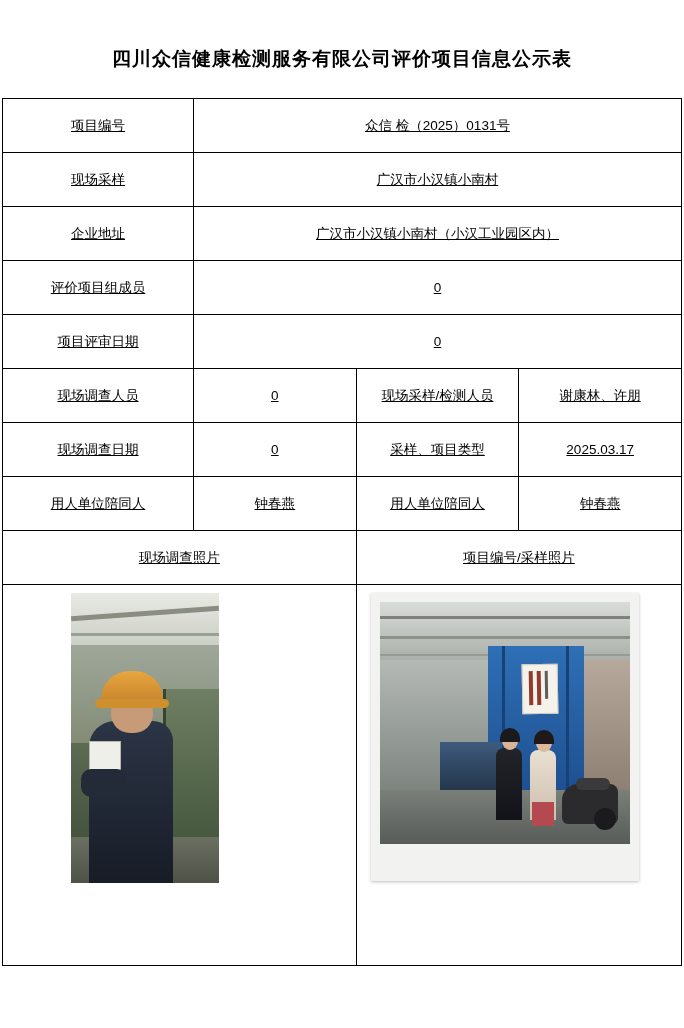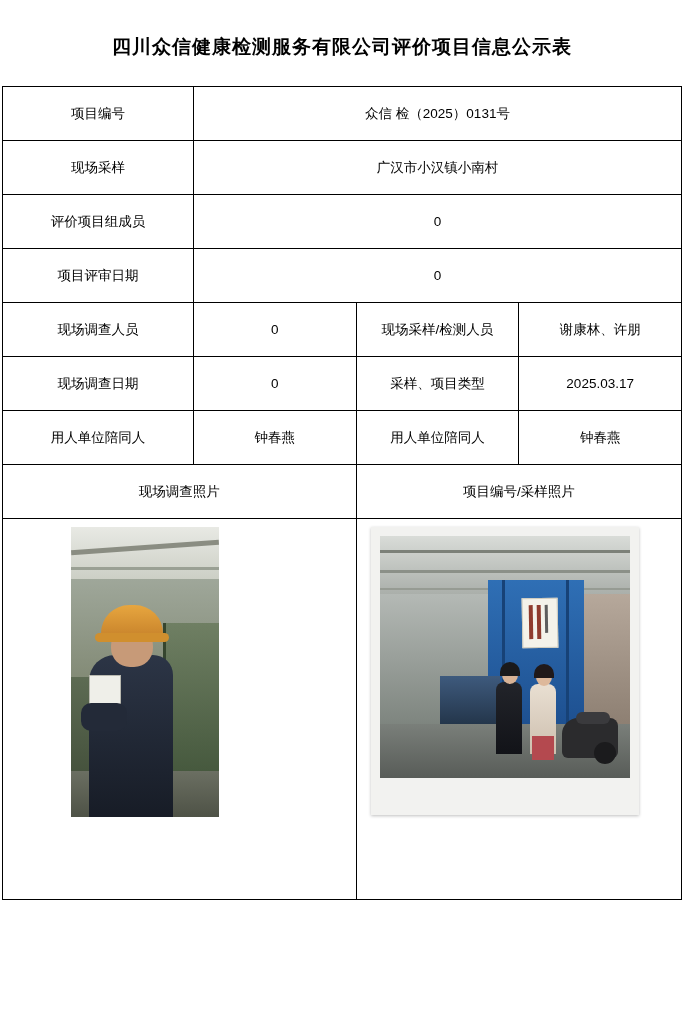--- a/index.html
+++ b/index.html
@@ -12,34 +12,35 @@
     height: 1028px;
     font-family: "Liberation Sans", "DejaVu Sans", sans-serif;
     color: #000000;
     overflow: hidden;
   }
   .page {
     width: 684px;
     height: 1004px;
     position: relative;
     box-sizing: border-box;
-    padding: 4px 2px;
+    padding: 16px 2px;
   }
   .doc-title {
     text-align: center;
     font-size: 19px;
     font-weight: bold;
     letter-spacing: 1px;
     padding: 30px 0 26px 0;
     font-family: "Liberation Serif", "DejaVu Serif", serif;
   }
   table.main {
     width: 680px;
     border-collapse: collapse;
     table-layout: fixed;
+    text-decoration: underline;
   }
   table.main td {
     border: 1px solid #000000;
     font-size: 13.5px;
     text-align: center;
     vertical-align: middle;
     padding: 0;
     height: 53px;
     font-family: "Liberation Sans", "DejaVu Sans", sans-serif;
   }
@@ -224,20 +225,24 @@
 
   <table class="main">
     <tbody>
       <tr>
         <td class="label">项目编号</td>
         <td class="value" colspan="3">众信   检（2025）0131号</td>
       </tr>
       <tr>
         <td class="label">现场采样</td>
         <td class="value" colspan="3">广汉市小汉镇小南村</td>
+      </tr>
+      <tr>
+        <td class="label">企业地址</td>
+        <td class="value" colspan="3">广汉市小汉镇小南村（小汉工业园区内）</td>
       </tr>
       <tr>
         <td class="label">评价项目组成员</td>
         <td class="value" colspan="3">0</td>
       </tr>
       <tr>
         <td class="label">项目评审日期</td>
         <td class="value" colspan="3">0</td>
       </tr>
 

